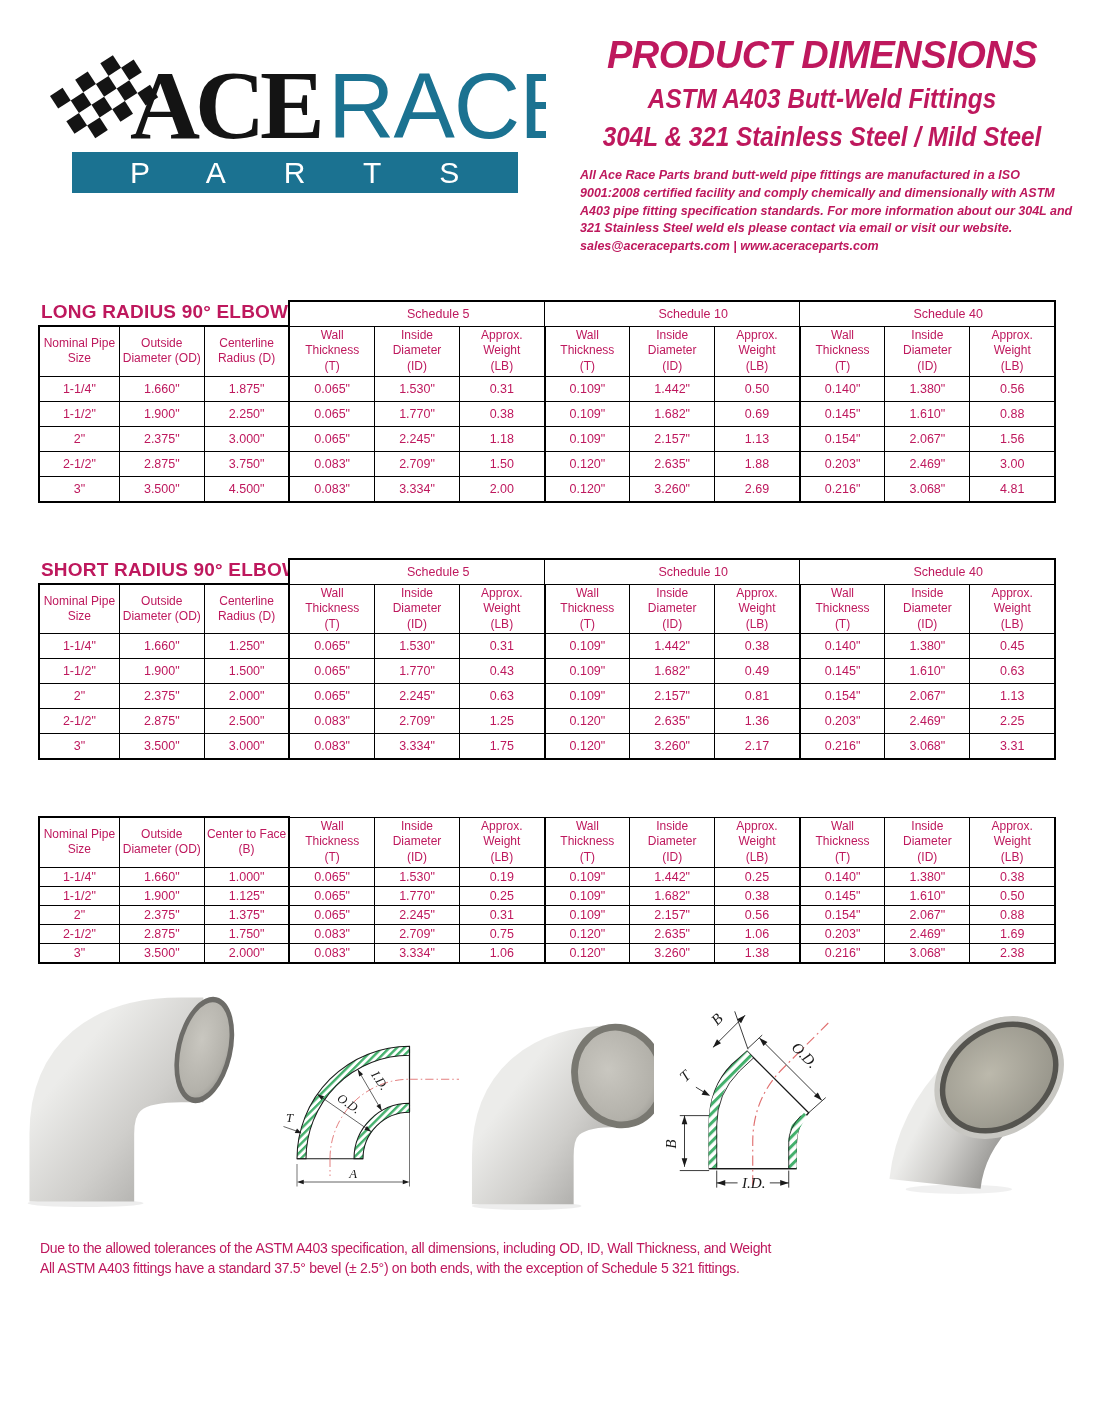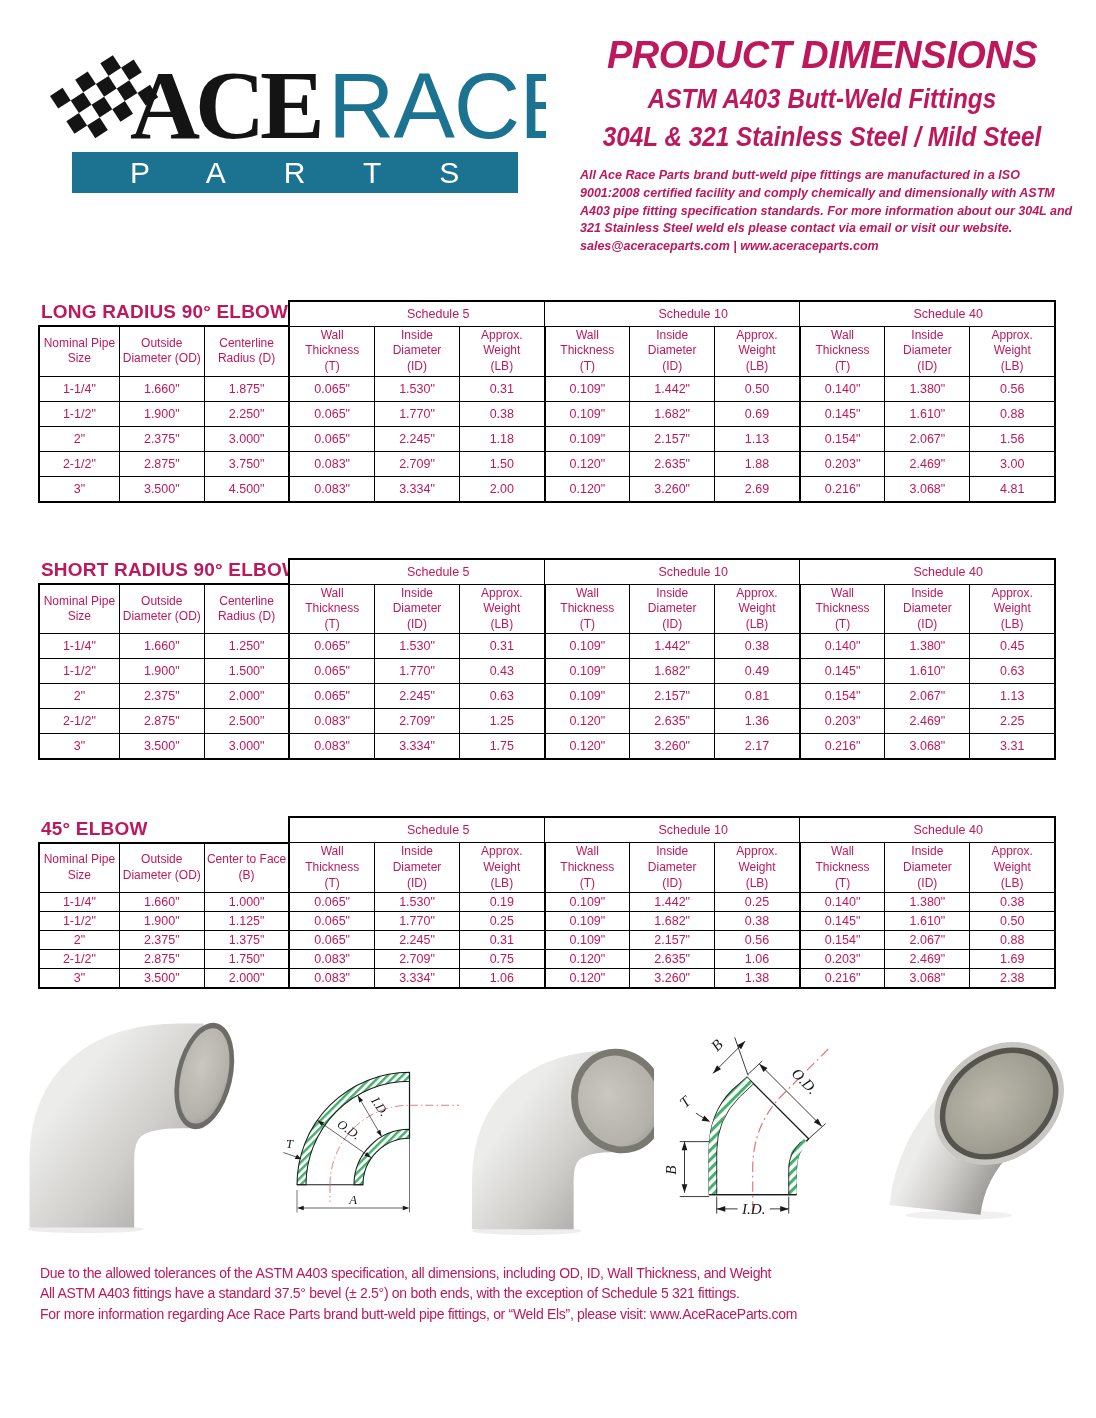--- a/index.html
+++ b/index.html
@@ -328,26 +328,20 @@
           <col style="width: 8.372%;">
           <col style="width: 8.372%;">
           <col style="width: 8.372%;">
           <col style="width: 8.372%;">
           <col style="width: 8.372%;">
           <col style="width: 8.372%;">
           <col style="width: 8.372%;">
           <col style="width: 8.372%;">
         </colgroup>
         <thead>
-          <tr class="group-row">
-            <td class="title-cell" colspan="3"><span class="tbl-title">45° ELBOW</span></td>
-            <th class="sched bl2" colspan="3">Schedule 5</th>
-            <th class="sched" colspan="3">Schedule 10</th>
-            <th class="sched br2" colspan="3">Schedule 40</th>
-          </tr>
           <tr class="cols-row">
             <th class="bl2 bt2 ">Nominal Pipe<br>Size</th>
             <th class="bt2 ">Outside<br>Diameter (OD)</th>
             <th class="bt2 ">Center to Face<br>(B)</th>
             <th class="bl2 ">Wall Thickness<br>(T)</th>
             <th>Inside Diameter<br>(ID)</th>
             <th>Approx. Weight<br>(LB)</th>
             <th class="bl2 ">Wall Thickness<br>(T)</th>
             <th>Inside Diameter<br>(ID)</th>
             <th>Approx. Weight<br>(LB)</th>
@@ -519,16 +513,15 @@
         <ellipse rx="76" ry="61" fill="#c8c7c2"></ellipse>
         <ellipse rx="70" ry="55" fill="#55544f"></ellipse>
         <ellipse rx="64" ry="49" fill="url(#bore45)"></ellipse>
       </g>
     </svg>
   </div>
 
   <div class="footer">
     <div>Due to the allowed tolerances of the ASTM A403 specification, all dimensions, including OD, ID, Wall Thickness, and Weight</div>
     <div>All ASTM A403 fittings have a standard 37.5° bevel (± 2.5°) on both ends, with the exception of Schedule 5 321 fittings.</div>
-    <div>For more information regarding Ace Race Parts brand butt-weld pipe fittings, or “Weld Els”, please visit: www.AceRaceParts.com</div>
   </div>
 
 </div>
 
 </body></html>

